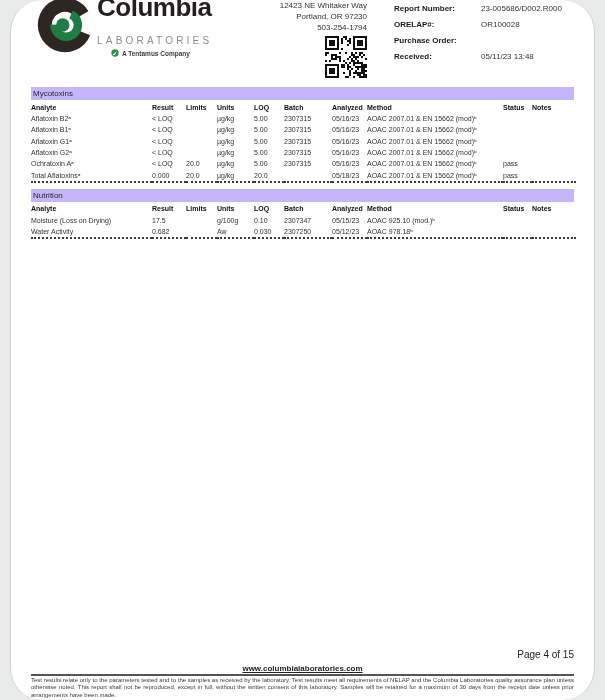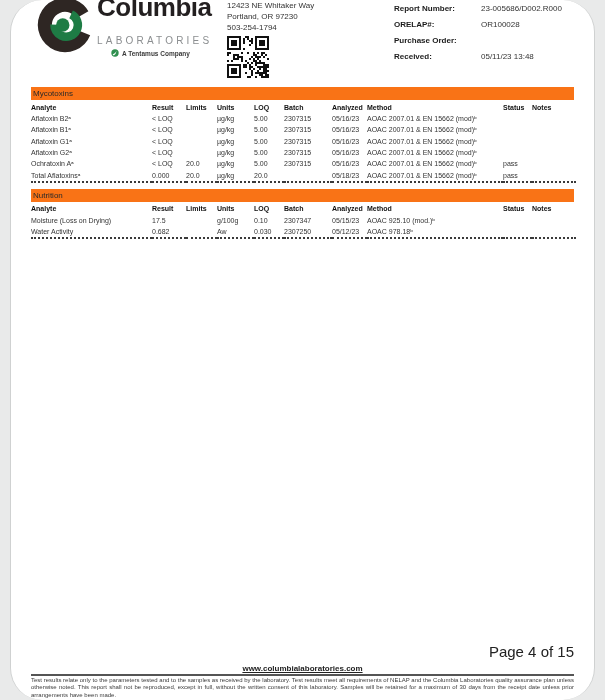--- a/index.html
+++ b/index.html
@@ -22,45 +22,45 @@
 
   
   .header { position:relative; height:87px; }
   .logo { position:absolute; left:6px; top:-5px; display:flex; align-items:flex-start; }
   .logo-mark { width:56px; height:56px; margin-top:2px; }
   .logo-text { margin-left:4px; }
   .brand { font-size:26px; font-weight:bold; color:#231f20; letter-spacing:-0.5px; line-height:24px; }
   .brand-sub { font-size:10px; color:#8b8e90; letter-spacing:3.2px; margin-top:16px; }
   .tagline { display:flex; align-items:center; gap:3px; margin-top:3px; margin-left:14px; }
   .tagline span { font-size:6.5px; font-weight:bold; color:#3b3b3b; }
-  .address { position:absolute; left:196px; top:0; width:140px; text-align:left; font-size:8px; color:#333; line-height:11px; }
+  .address { position:absolute; left:196px; top:0; width:140px; text-align:right; font-size:8px; color:#333; line-height:11px; }
   .qr { margin-top:3px; }
   .report-info { position:absolute; left:363px; top:1px; font-size:8px; line-height:16px; }
   .ri-row { white-space:nowrap; }
   .ri-label { display:inline-block; width:87px; font-weight:bold; color:#1b1b1b; }
   .ri-value { color:#333; }
 
   
   .section-bar {
     height:13px; line-height:13px;
-    background:#f97316;
+    background:#c4b5fd;
     font-size:8px; color:#2a2a2a;
     padding-left:2px;
   }
   table { border-collapse:collapse; table-layout:fixed; width:545px; border-bottom:2px dotted #3a3a3a; }
   th { text-align:left; font-size:7px; font-weight:bold; color:#111; padding:3.5px 0 2.5px 0; white-space:nowrap; }
   td { font-size:7px; color:#333; padding:2.2px 0 2.1px 0; white-space:nowrap; overflow:hidden; }
   .col-0{width:121px;} .col-1{width:34px;} .col-2{width:31px;} .col-3{width:37px;}
   .col-4{width:30px;} .col-5{width:48px;} .col-6{width:35px;} .col-7{width:136px;}
   .col-8{width:29px;} .col-9{width:44px;}
   .section + .section { margin-top:6px; }
 
   
   .footer { position:absolute; left:20px; right:20px; bottom:1px; }
-  .page-num { text-align:right; font-size:15px; color:#222; margin-bottom:1px; }
+  .page-num { text-align:right; font-size:10px; color:#222; margin-bottom:1px; }
   .site-row { text-align:center; line-height:9px; }
   .site-link { font-size:8px; font-weight:bold; color:#222; text-decoration:underline; cursor:pointer; }
   .footer-rule { border-top:2px solid #555; margin-top:1px; }
   .disclaimer { font-size:6px; line-height:7.5px; color:#3c3c3c; margin-top:1px; text-align:justify; }
 </style>
 </head>
 <body>
 
 <div class="page">
   <div class="content">

